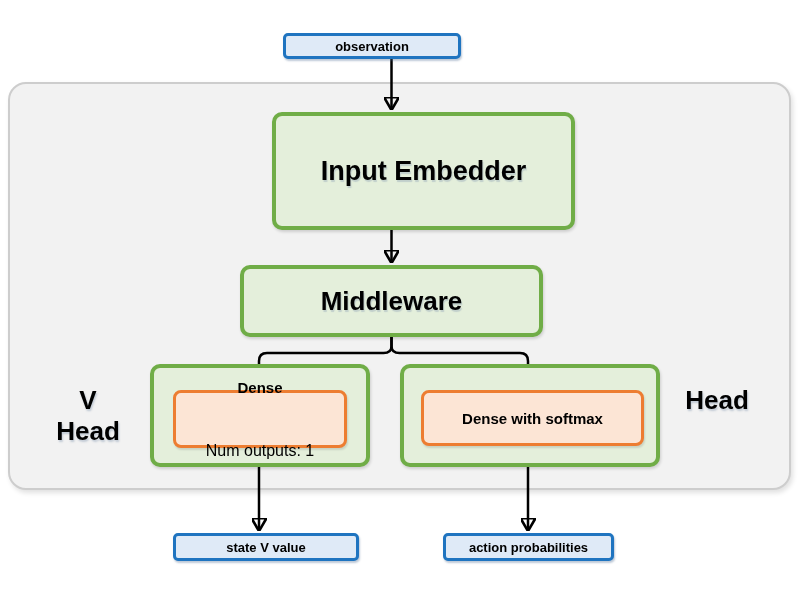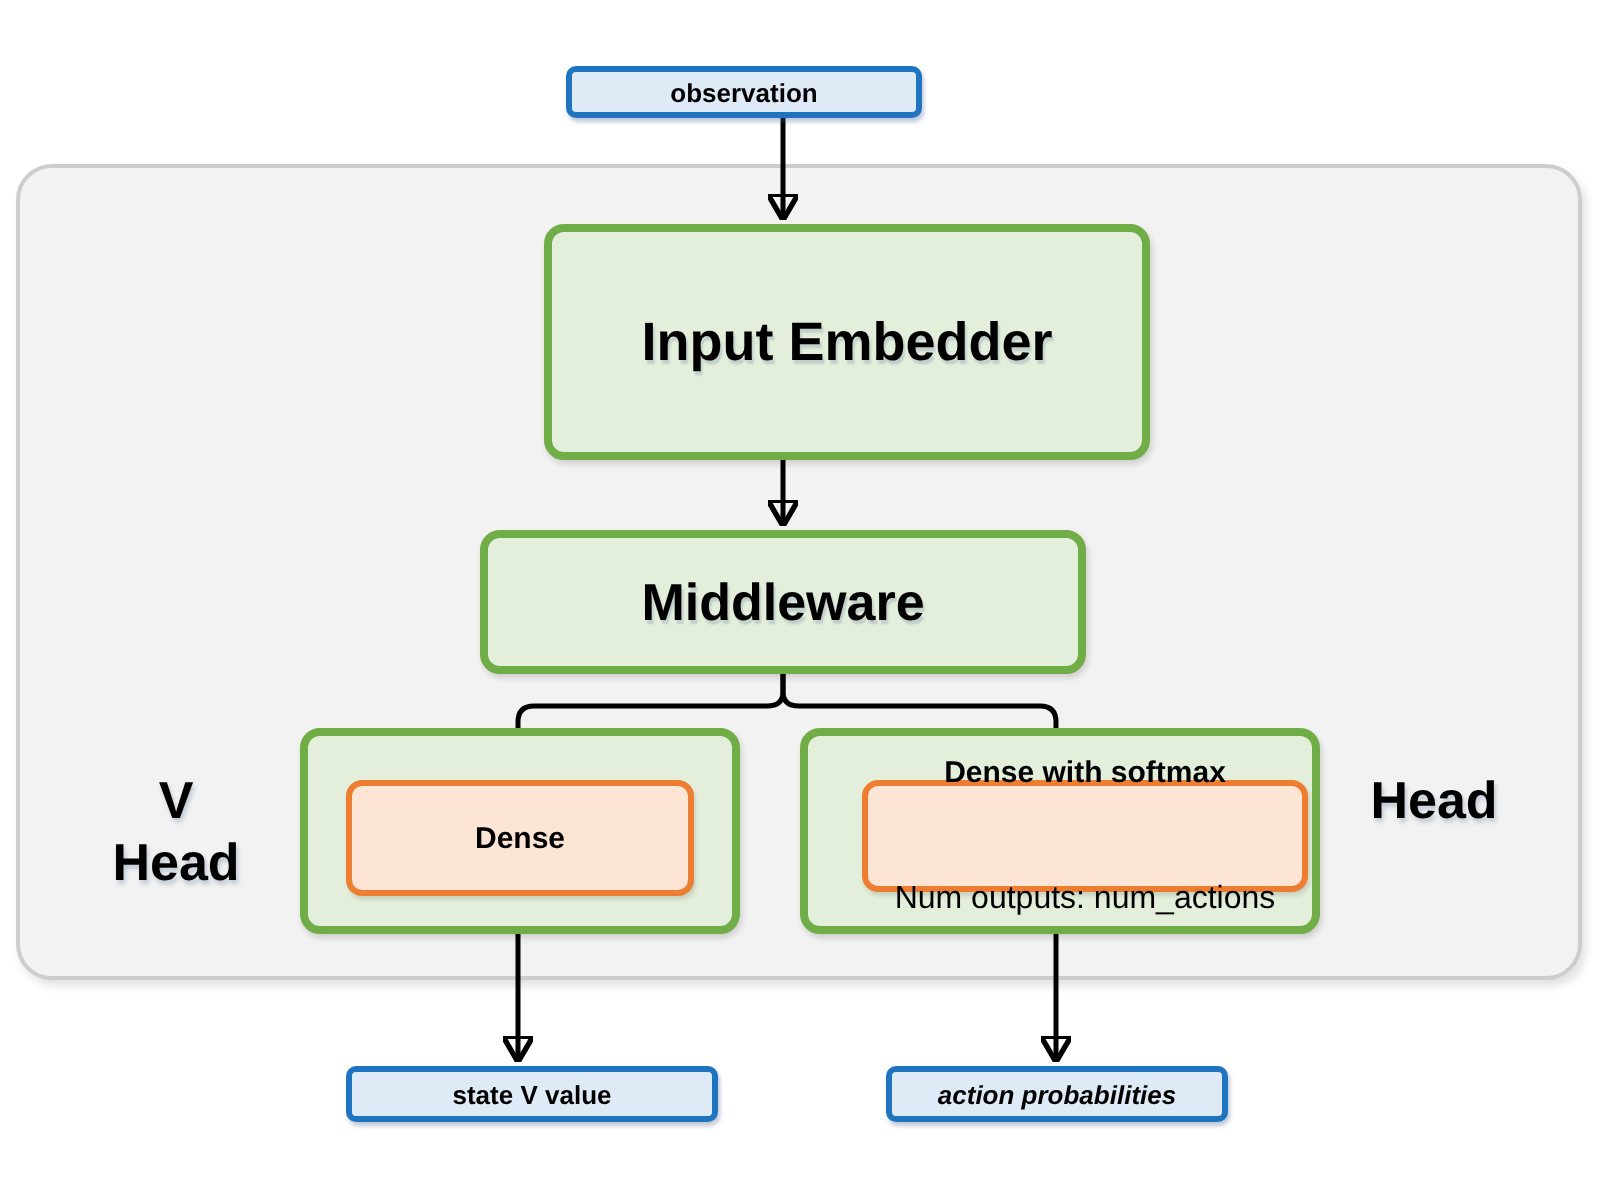--- a/index.html
+++ b/index.html
@@ -35,21 +35,21 @@
   .io-box {
     background: var(--io-fill);
     border: 3px solid var(--io-border);
     border-radius: 5px;
     display: flex; align-items: center; justify-content: center;
     font-size: 13px; font-weight: bold;
     box-shadow: 1px 2px 2px rgba(70,100,140,0.35);
   }
   .io-observation { left: 283px; top: 33px; width: 178px; height: 26px; }
   .io-state-v    { left: 173px; top: 533px; width: 186px; height: 28px; }
-  .io-action-p   { left: 443px; top: 533px; width: 171px; height: 28px; font-style: italic; }
+  .io-action-p   { left: 443px; top: 533px; width: 171px; height: 28px; }
 
   .block {
     background: var(--block-fill);
     border: 4px solid var(--block-border);
     border-radius: 10px;
     display: flex; align-items: center; justify-content: center;
     font-weight: bold;
     box-shadow: 1px 2px 3px rgba(0,0,0,0.15);
     text-shadow: 1px 2px 1px rgba(130,150,175,0.35);
   }
@@ -61,21 +61,21 @@
   .layer {
     background: var(--layer-fill);
     border: 3px solid var(--layer-border);
     border-radius: 8px;
     display: flex; flex-direction: column; align-items: center; justify-content: center;
     text-align: center;
     box-shadow: 1px 2px 2px rgba(0,0,0,0.12);
     gap: 43px;
   }
   .layer-v      { left: 173px; top: 390px; width: 174px; height: 58px; }
-  .layer-policy { left: 431px; top: 390px; width: 223px; height: 56px; }
+  .layer-policy { left: 421px; top: 390px; width: 223px; height: 56px; }
   .layer-title { font-size: 15px; font-weight: bold; line-height: 19px; }
   .layer-sub   { font-size: 16px; line-height: 21px; }
 
   .head-label {
     width: 120px;
     text-align: center;
     font-size: 26px; font-weight: bold; line-height: 31px;
     text-shadow: 1px 2px 2px rgba(130,150,175,0.45);
   }
   .head-label-v      { left: 28px;  top: 385px; }
@@ -120,26 +120,26 @@
 </div>
 
 <div class="abs head-label head-label-v">
   <div>V</div>
   <div>Head</div>
 </div>
 
 <div class="abs block head-box-v"></div>
 <div class="abs layer layer-v">
   <div class="layer-title">Dense</div>
+  <div class="layer-sub">Num outputs: 1</div>
 </div>
 
 <div class="abs block head-box-policy"></div>
 <div class="abs layer layer-policy">
   <div class="layer-title">Dense with softmax</div>
-  <div class="layer-sub">Num outputs: num_actions</div>
 </div>
 
 <div class="abs head-label head-label-policy">
   <div>Head</div>
 </div>
 
 <div class="abs io-box io-state-v">
   <span>state V value</span>
 </div>
 

